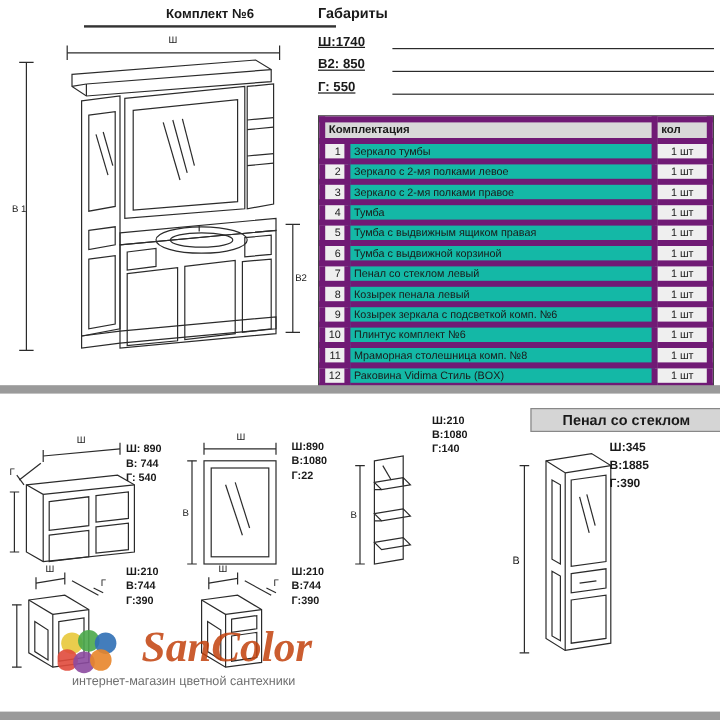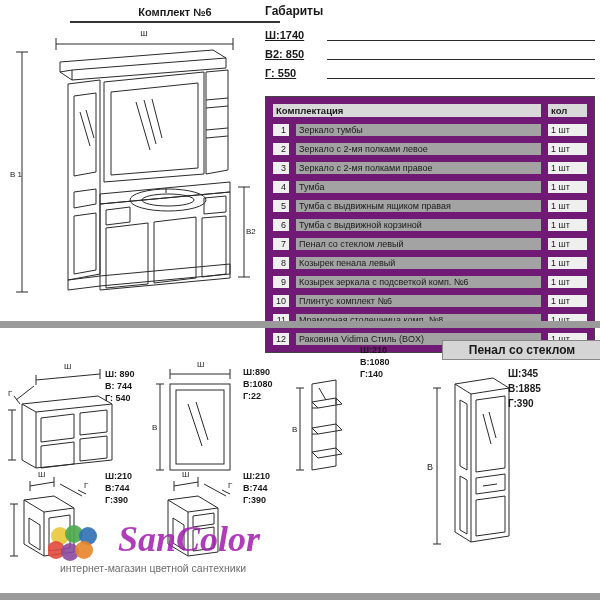--- a/index.html
+++ b/index.html
@@ -23,26 +23,26 @@
 
   .gab-title { position:absolute; left:265px; top:4px; font-size:12px; font-weight:bold; }
   .gab-list { position:absolute; left:265px; top:22px; width:330px; }
   .gab-row { display:flex; align-items:flex-end; height:19px;text-decoration:underline; }
   .gab-row .lbl { font-size:11px; font-weight:bold; width:62px; }
   .gab-row .ln { flex:1; border-bottom:1.5px solid #2b2b2b; height:11px; }
 
   
   .tbl { position:absolute; left:265px; top:96px; width:330px; border:1px solid #444; border-collapse:collapse; }
   table.spec { border-collapse:collapse; width:100%; }
-  table.spec td, table.spec th { border:7px solid #701a75; font-size:9px; padding:1px 3px; }
+  table.spec td, table.spec th { border:5px solid #701a75; font-size:9px; padding:1px 3px; }
   table.spec thead th { background:#d9d9d9; font-weight:bold; font-size:9.5px; text-align:left; }
   table.spec thead th.c2 { text-align:left; width:46px; }
   td.num { width:15px; text-align:right; padding-right:2px; background:#efefef; }
-  td.nm { background:#a3a3a3; }
-  td.qty { width:46px; background:#efefef; }
+  td.nm { background:#14b8a6; }
+  td.qty { width:46px; text-align:center; background:#efefef; }
 
   
   .drawing { position:absolute; left:8px; top:22px; width:250px; height:295px; }
   svg { display:block; }
 
   .dimtxt { font-size:8px; font-family:"Liberation Sans", sans-serif; }
 
   
   .divider { position:absolute; left:0; width:600px; height:7px; background:#9a9a9a; }
 
@@ -57,21 +57,21 @@
     font-size:12px; font-weight:bold; text-align:center; line-height:19px;
   }
   .penal-dims { position:absolute; left:508px; top:366px; font-size:10px; font-weight:bold; line-height:15px; }
 
   
   .wm { position:absolute; left:30px; top:518px; width:420px; height:70px; }
   .wm-text {
     position:absolute; left:88px; top:0px;
     font-family:"Liberation Serif", serif;
     font-size:36px; font-style:italic; font-weight:bold;
-    color:#a21caf; opacity:.85;
+    color:#c2410c; opacity:.85;
   }
   .wm-sub {
     position:absolute; left:30px; top:44px;
     font-size:10.5px; color:#6f6f6f;
   }
   .wm-logo { position:absolute; left:18px; top:6px; width:62px; height:40px; }
 </style>
 </head>
 <body>
 

